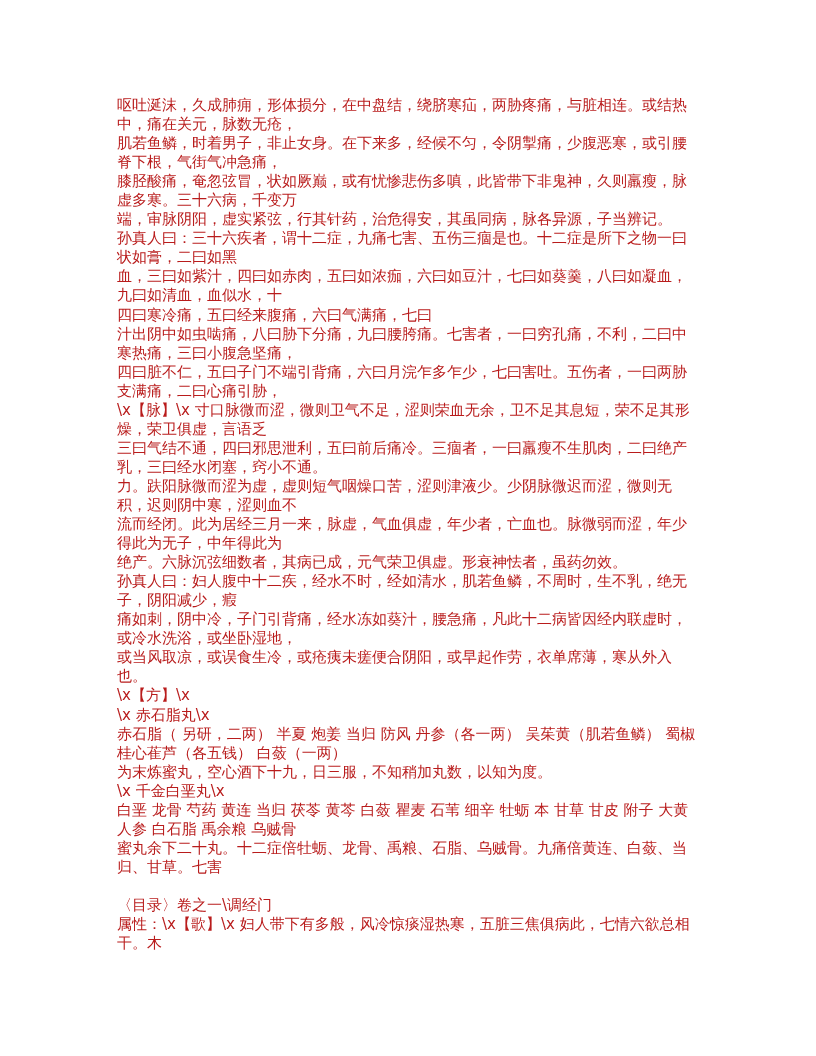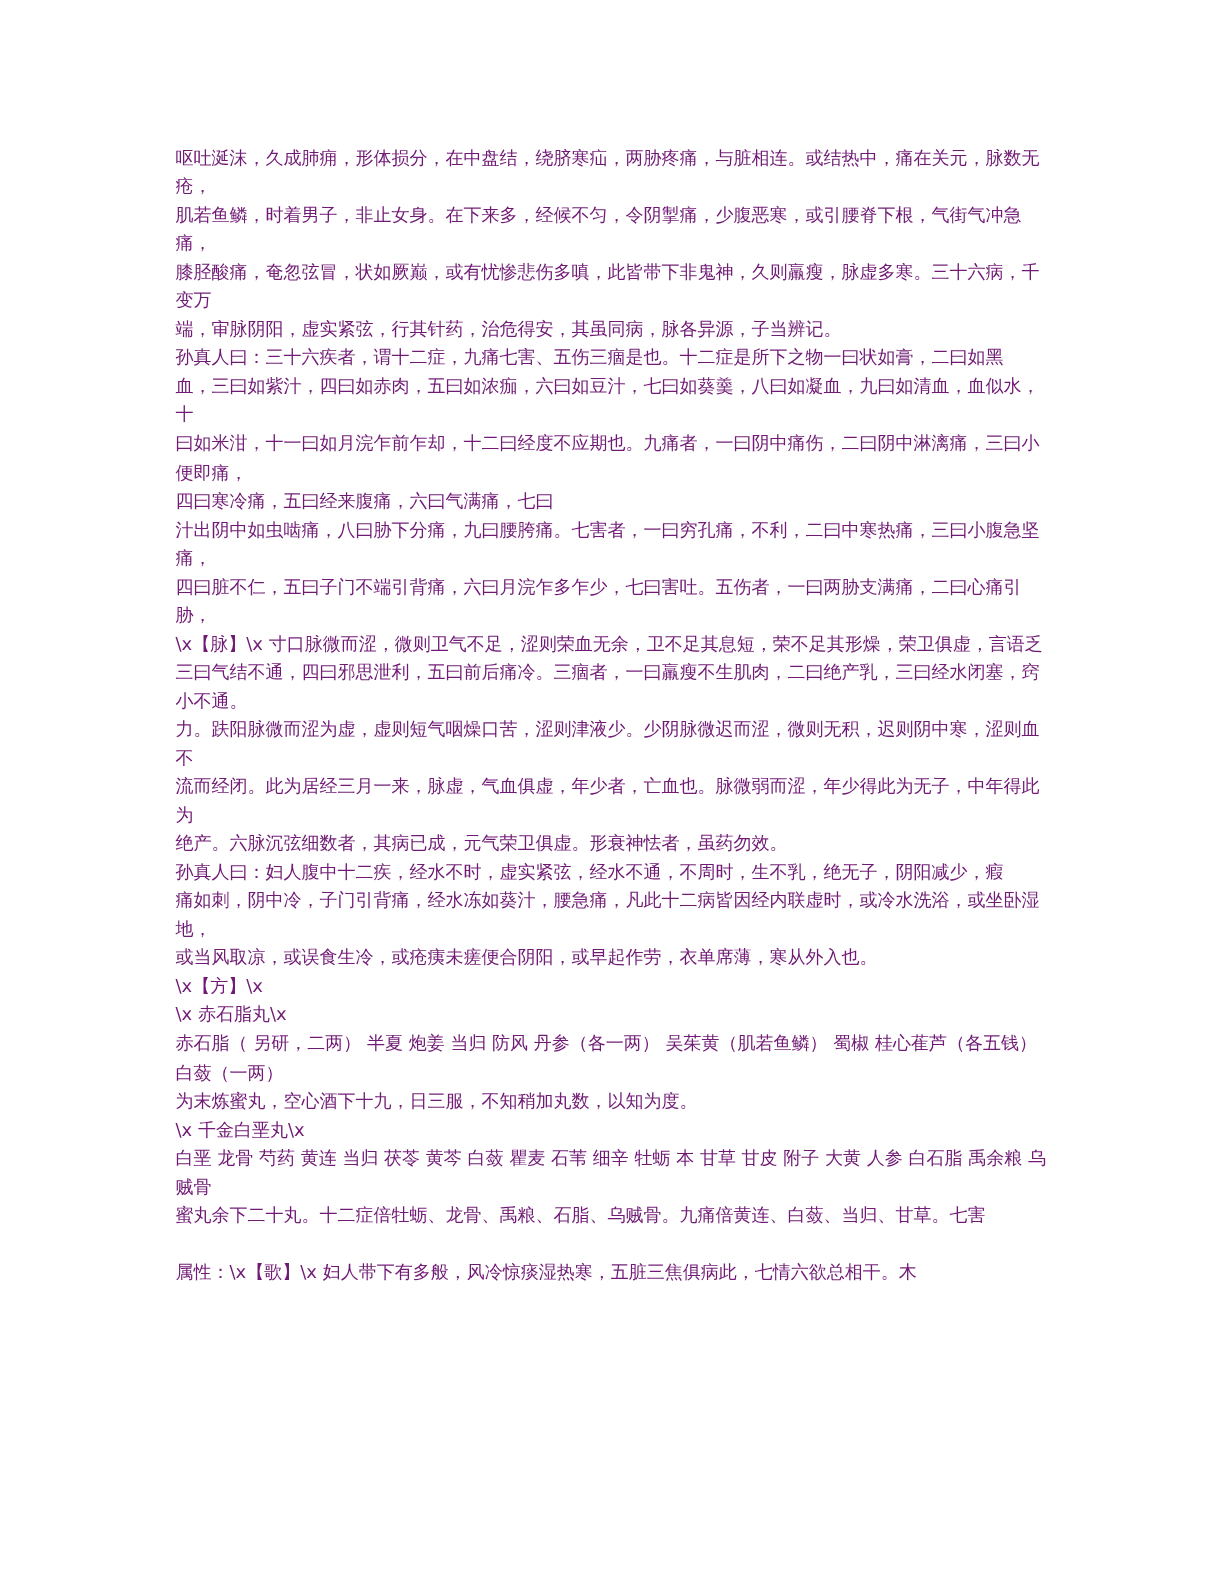--- a/index.html
+++ b/index.html
@@ -17,23 +17,23 @@
     height: 1056px;
     background: #ffffff;
     overflow: hidden;
     box-sizing: border-box;
   }
   .text-block {
     position: absolute;
     left: 117px;
     top: 96px;
     width: 583px;
-    font-size: 12px;
+    font-size: 15px;
     line-height: 19.05px;
-    color: #701a75;
+    color: #b91c1c;
     letter-spacing: 0px;
     word-break: break-all;
     white-space: normal;
   }
   .para {
     margin: 0;
     padding: 0;
     text-align: left;
     text-justify: inter-character;
   }
@@ -47,36 +47,36 @@
 
 <div class="page">
   <div class="text-block">
 
     <p class="para">呕吐涎沫，久成肺痈，形体损分，在中盘结，绕脐寒疝，两胁疼痛，与脏相连。或结热中，痛在关元，脉数无疮，</p>
     <p class="para">肌若鱼鳞，时着男子，非止女身。在下来多，经候不匀，令阴掣痛，少腹恶寒，或引腰脊下根，气街气冲急痛，</p>
     <p class="para">膝胫酸痛，奄忽弦冒，状如厥巅，或有忧惨悲伤多嗔，此皆带下非鬼神，久则羸瘦，脉虚多寒。三十六病，千变万</p>
     <p class="para">端，审脉阴阳，虚实紧弦，行其针药，治危得安，其虽同病，脉各异源，子当辨记。</p>
     <p class="para">孙真人曰：三十六疾者，谓十二症，九痛七害、五伤三痼是也。十二症是所下之物一曰状如膏，二曰如黑</p>
     <p class="para">血，三曰如紫汁，四曰如赤肉，五曰如浓痂，六曰如豆汁，七曰如葵羹，八曰如凝血，九曰如清血，血似水，十</p>
-    <p class="para">曰如米泔，十一曰如月浣乍前乍却，十二曰经度不应期也。九痛者，一曰阴中痛伤，二曰阴中淋漓痛，三曰小便即痛，</p>
     <p class="para">四曰寒冷痛，五曰经来腹痛，六曰气满痛，七曰</p>
     <p class="para">汁出阴中如虫啮痛，八曰胁下分痛，九曰腰胯痛。七害者，一曰穷孔痛，不利，二曰中寒热痛，三曰小腹急坚痛，</p>
     <p class="para">四曰脏不仁，五曰子门不端引背痛，六曰月浣乍多乍少，七曰害吐。五伤者，一曰两胁支满痛，二曰心痛引胁，</p>
     <p class="para">\x【脉】\x 寸口脉微而涩，微则卫气不足，涩则荣血无余，卫不足其息短，荣不足其形燥，荣卫俱虚，言语乏</p>
     <p class="para">三曰气结不通，四曰邪思泄利，五曰前后痛冷。三痼者，一曰羸瘦不生肌肉，二曰绝产乳，三曰经水闭塞，窍小不通。</p>
     <p class="para">力。趺阳脉微而涩为虚，虚则短气咽燥口苦，涩则津液少。少阴脉微迟而涩，微则无积，迟则阴中寒，涩则血不</p>
     <p class="para">流而经闭。此为居经三月一来，脉虚，气血俱虚，年少者，亡血也。脉微弱而涩，年少得此为无子，中年得此为</p>
     <p class="para">绝产。六脉沉弦细数者，其病已成，元气荣卫俱虚。形衰神怯者，虽药勿效。</p>
-    <p class="para">孙真人曰：妇人腹中十二疾，经水不时，虚实紧弦，经水不通，不周时，生不乳，绝无子，阴阳减少，瘕</p>
+    <p class="para">孙真人曰：妇人腹中十二疾，经水不时，经如清水，肌若鱼鳞，不周时，生不乳，绝无子，阴阳减少，瘕</p>
     <p class="para">痛如刺，阴中冷，子门引背痛，经水冻如葵汁，腰急痛，凡此十二病皆因经内联虚时，或冷水洗浴，或坐卧湿地，</p>
     <p class="para">或当风取凉，或误食生冷，或疮痍未瘥便合阴阳，或早起作劳，衣单席薄，寒从外入也。</p>
     <p class="para">\x【方】\x</p>
     <p class="para">\x 赤石脂丸\x</p>
     <p class="para">赤石脂（ 另研，二两） 半夏 炮姜 当归 防风 丹参（各一两） 吴茱黄（肌若鱼鳞） 蜀椒 桂心萑芦（各五钱） 白蔹（一两）</p>
     <p class="para">为末炼蜜丸，空心酒下十九，日三服，不知稍加丸数，以知为度。</p>
     <p class="para">\x 千金白垩丸\x</p>
     <p class="para">白垩 龙骨 芍药 黄连 当归 茯苓 黄芩 白蔹 瞿麦 石苇 细辛 牡蛎 本 甘草 甘皮 附子 大黄 人参 白石脂 禹余粮 乌贼骨</p>
     <p class="para">蜜丸余下二十丸。十二症倍牡蛎、龙骨、禹粮、石脂、乌贼骨。九痛倍黄连、白蔹、当归、甘草。七害</p>
     <p class="para blank"></p>
+    <p class="para">〈目录〉卷之一\调经门</p>
     <p class="para">属性：\x【歌】\x 妇人带下有多般，风冷惊痰湿热寒，五脏三焦俱病此，七情六欲总相干。木</p>
 
   </div>
 </div>
 
 </body></html>

